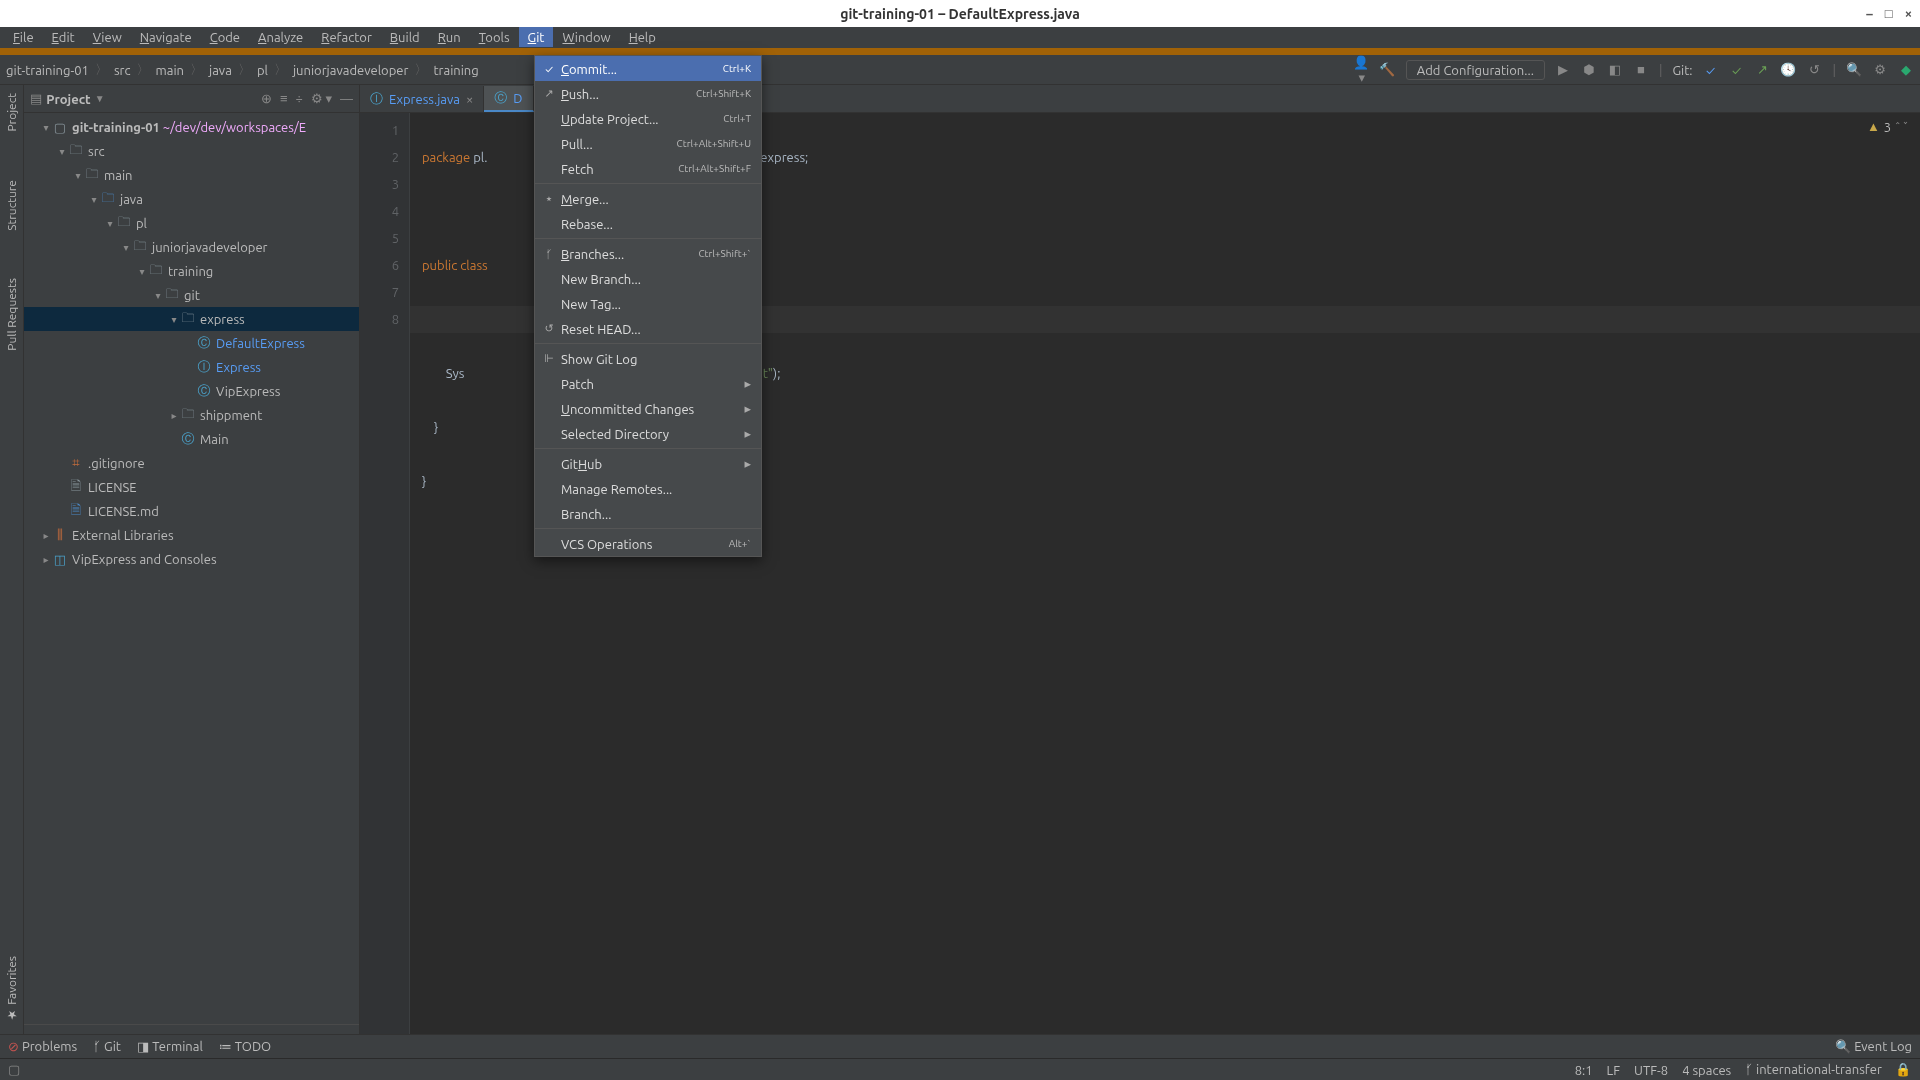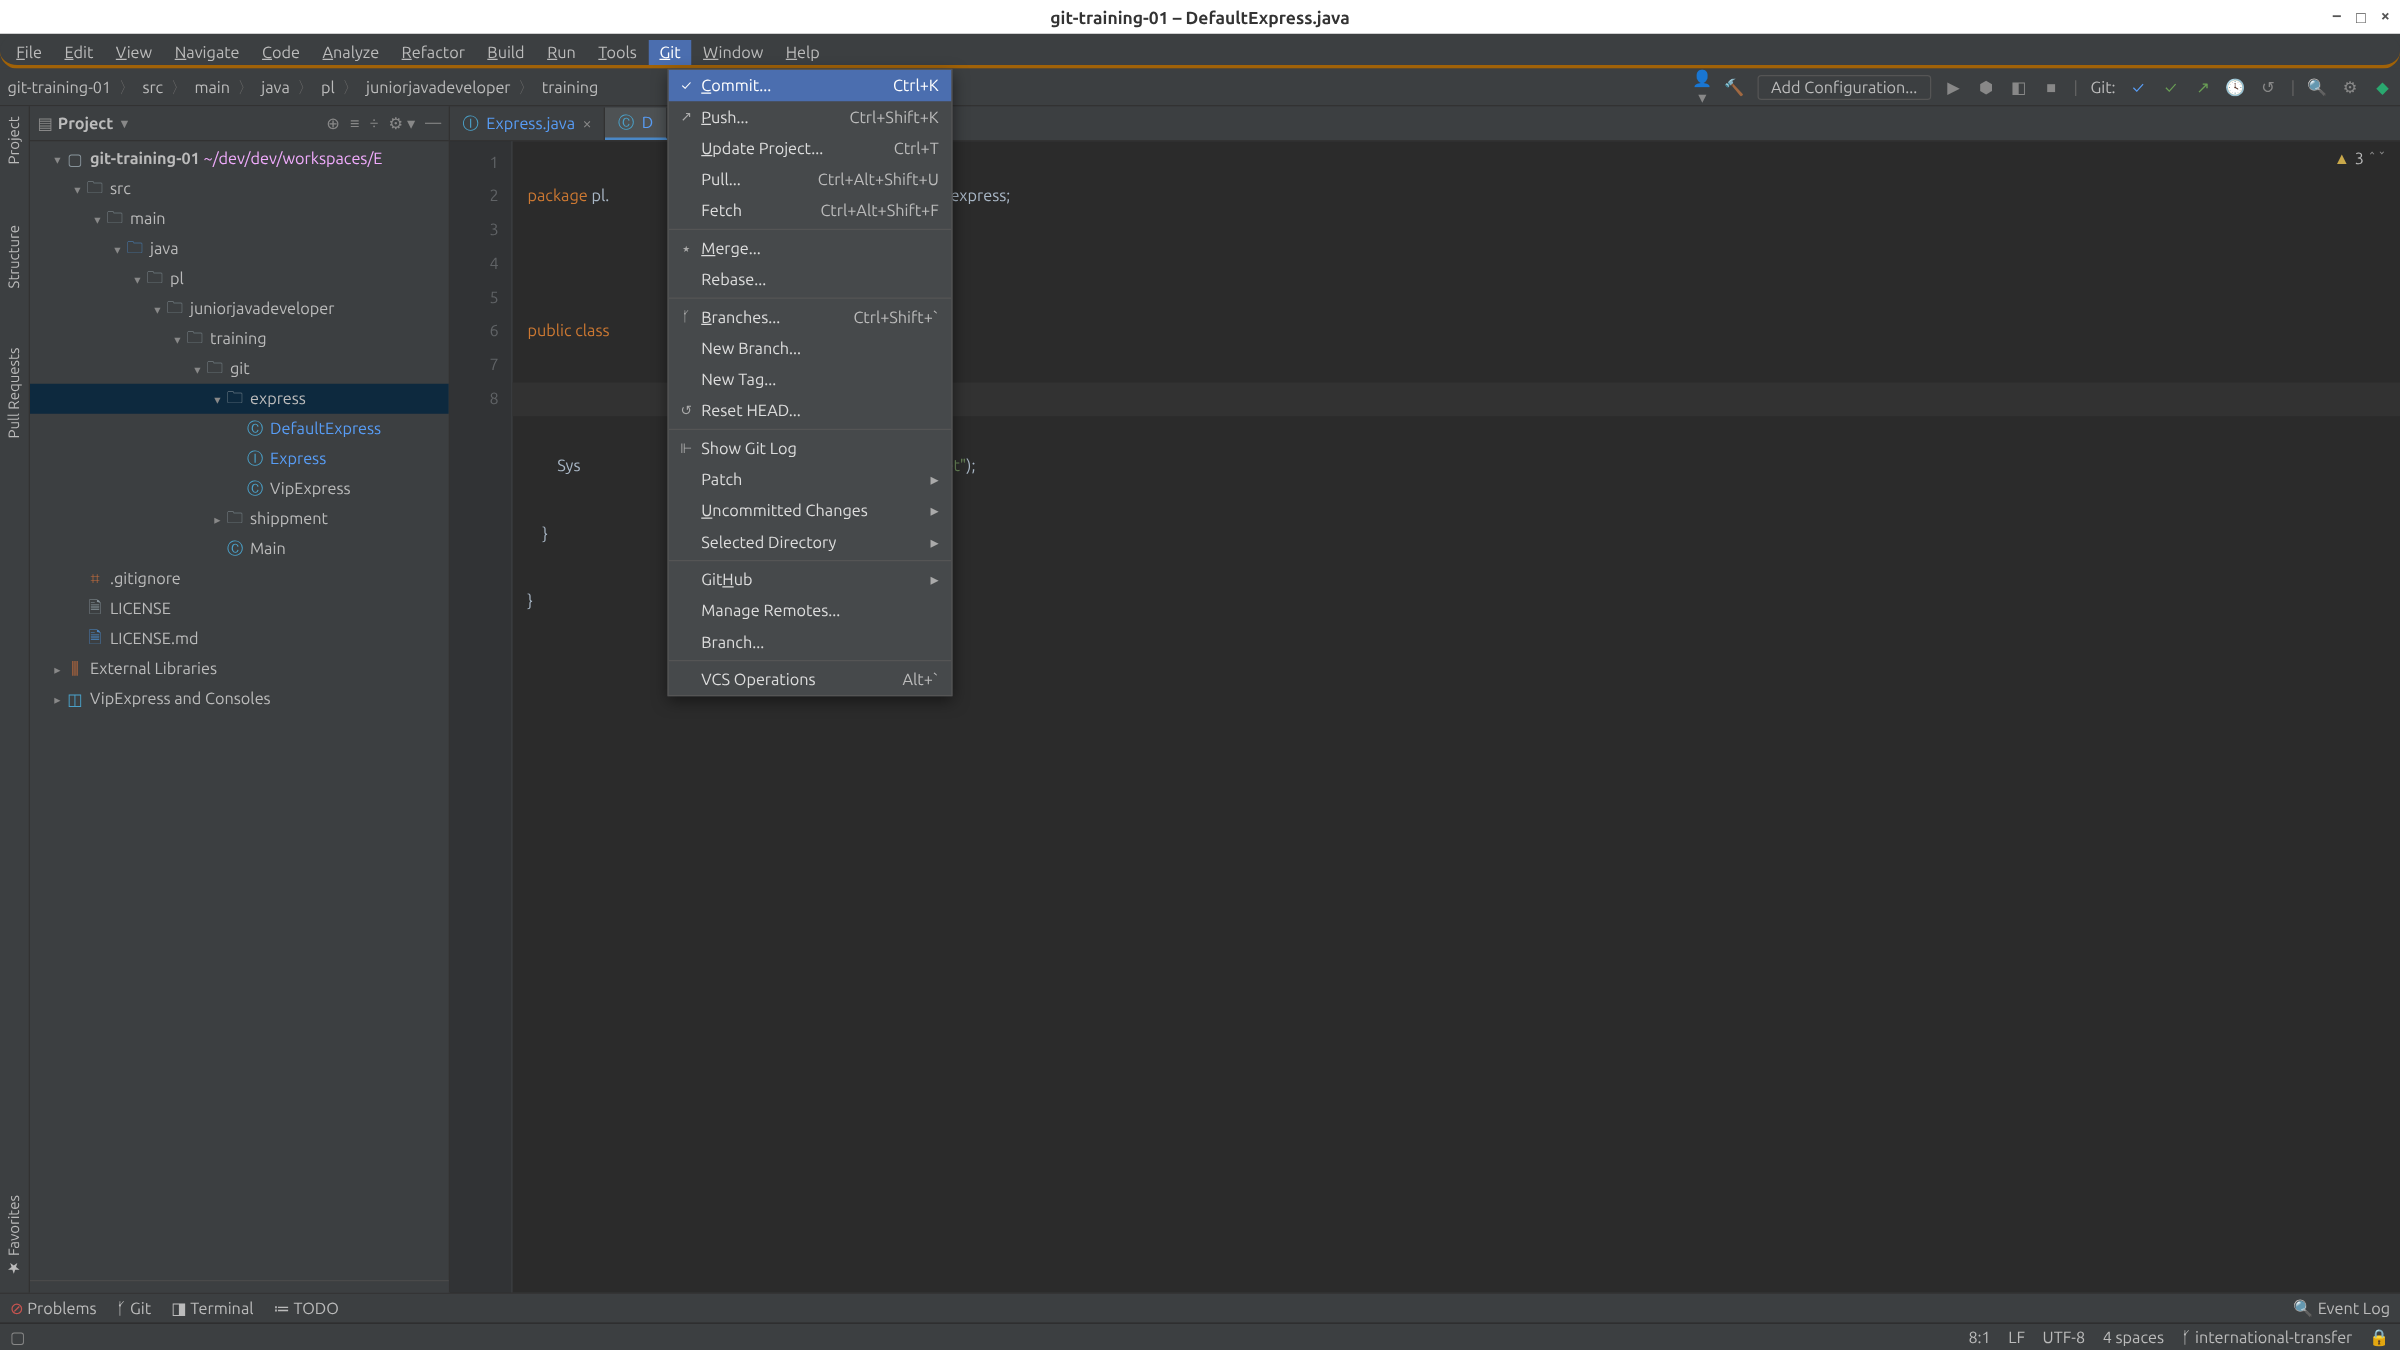--- a/index.html
+++ b/index.html
@@ -1,20 +1,20 @@
 <!DOCTYPE html>
 <html><head>
 <meta charset="utf-8">
 <style>
 * { margin:0; padding:0; box-sizing:border-box; font-family:"Segoe UI",Ubuntu,sans-serif; font-size:13px; user-select:none; }
 html,body { width:1920px; height:1080px; overflow:hidden; background:#3c3f41; color:#bbb; }
 .titlebar { height:27px; background:#ffffff; color:#333; display:flex; align-items:center; justify-content:center; position:relative; }
 .titlebar .title { font-weight:bold; font-size:14px; }
 .titlebar .ctrls { position:absolute; right:8px; display:flex; gap:12px; color:#555; font-weight:bold; }
-.menubar { height:28px; background:#3c3f41; display:flex; align-items:flex-end; padding:0 4px; border-bottom:3px solid #a16207;border-radius:14px; }
+.menubar { height:28px; background:#3c3f41; display:flex; align-items:flex-start; padding:0 4px; border-bottom:7px solid #a16207; }
 .menubar .m { padding:3px 9px; color:#bbb; cursor:default; }
 .menubar .m.open { background:#4b6eaf; color:#fff; }
 .menubar .m u { text-decoration:underline; }
 .navbar { height:30px; background:#3c3f41; display:flex; align-items:center; border-bottom:1px solid #323232; padding:0 6px; }
 .crumbs { display:flex; align-items:center; gap:2px; color:#bbb; }
 .crumbs span.sep { color:#666; margin:0 4px; }
 .navright { margin-left:auto; display:flex; align-items:center; gap:10px; }
 .addcfg { border:1px solid #555; background:#3c3f41; color:#bbb; padding:2px 10px; border-radius:3px; }
 .navright .ic { color:#888; cursor:default; width:16px; text-align:center; }
 .navright .ic.green{color:#6a9f55}
@@ -46,21 +46,21 @@
 .src { flex:1; padding:4px 0 0 12px; line-height:27px; white-space:pre; color:#a9b7c6; position:relative;}
 .kw{color:#cc7832}.str{color:#6a8759}
 .curline { position:absolute; left:0; right:0; height:27px; background:#323232; top:193px; }
 .warnbadge { position:absolute; top:6px; right:12px; display:flex; align-items:center; gap:4px; color:#bbb; }
 .warnbadge .tri{color:#c9a84a}
 .gitmenu { position:absolute; left:534px; top:55px; width:228px; background:#46494b; border:1px solid #555; box-shadow:0 4px 12px rgba(0,0,0,0.5); z-index:100; }
 .gitmenu .row { display:flex; align-items:center; height:25px; padding:0 10px 0 6px; color:#ddd; }
 .gitmenu .row.hi { background:#4b6eaf; color:#fff; }
 .gitmenu .row .mic { width:16px; text-align:center; font-size:11px; margin-right:4px; color:#aaa;}
 .gitmenu .row.hi .mic{color:#fff}
-.gitmenu .row .sc { margin-left:auto; color:#bbb; font-size:13px; }
+.gitmenu .row .sc { margin-left:auto; color:#bbb; font-size:10px; }
 .gitmenu .row.hi .sc{color:#fff}
 .gitmenu .sep { height:1px; background:#555; margin:2px 0; }
 .gitmenu .sub { margin-left:auto; color:#aaa; }
 .statusbar1 { height:24px; background:#3c3f41; border-top:1px solid #323232; display:flex; align-items:center; padding:0 8px; gap:16px; color:#bbb; }
 .statusbar1 .right { margin-left:auto; display:flex; align-items:center; gap:6px; }
 .statusbar2 { height:22px; background:#3c3f41; border-top:1px solid #2a2a2a; display:flex; align-items:center; padding:0 8px; color:#888; font-size:12px; }
 .statusbar2 .right { margin-left:auto; display:flex; gap:14px; align-items:center; color:#bbb;}
 </style>
 </head>
 <body>

